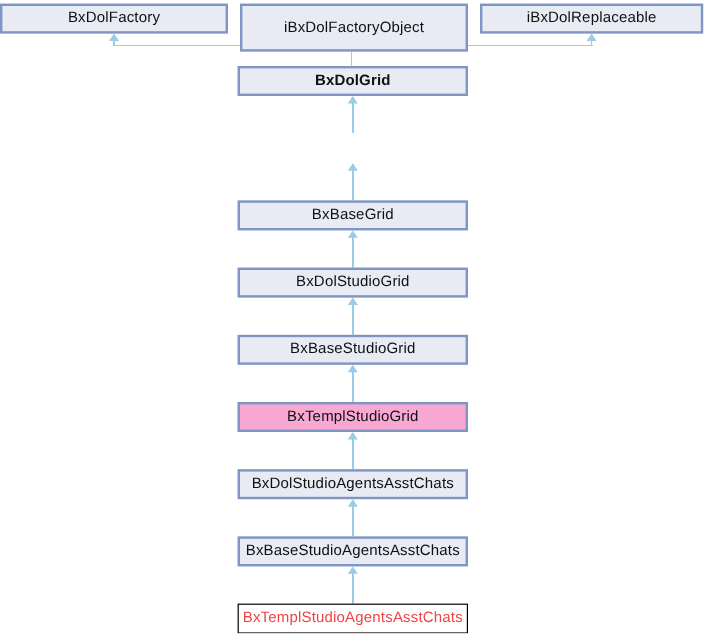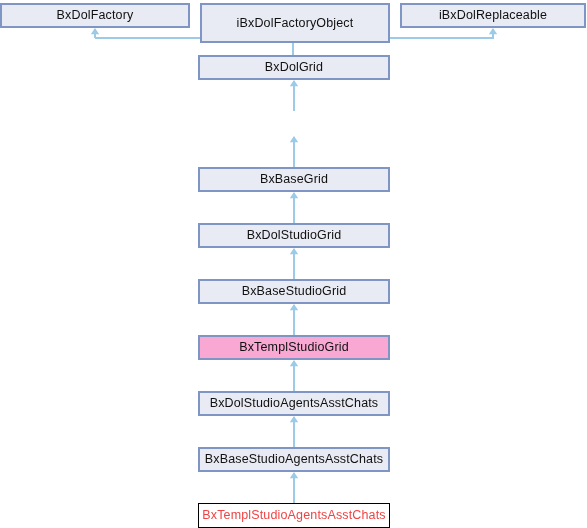--- a/index.html
+++ b/index.html
@@ -82,21 +82,21 @@
     </svg>
 <div class="node" style="left: 0px; top: 3px; width: 190px; height: 25px; background: rgb(232, 235, 244); border-color: rgb(127, 150, 196); color: rgb(16, 16, 16);">
       <span class="node-label">BxDolFactory</span>
     </div>
     <div class="node" style="left: 200px; top: 3px; width: 190px; height: 40px; background: rgb(232, 235, 244); border-color: rgb(127, 150, 196); color: rgb(16, 16, 16); align-items: center;">
       <span class="node-label">iBxDolFactoryObject</span>
     </div>
     <div class="node" style="left: 400px; top: 3px; width: 186px; height: 25px; background: rgb(232, 235, 244); border-color: rgb(127, 150, 196); color: rgb(16, 16, 16);">
       <span class="node-label">iBxDolReplaceable</span>
     </div>
-    <div class="node" style="left: 198px; top: 55px; width: 192px; height: 25px; background: rgb(232, 235, 244); border-color: rgb(127, 150, 196); color: rgb(16, 16, 16);">
+    <div class="node" style="left: 198px; top: 55px; width: 192px; height: 25px; background: rgb(232, 235, 244); border-color: rgb(127, 150, 196); color: rgb(16, 16, 16); font-weight: bold;">
       <span class="node-label">BxDolGrid</span>
     </div>
     <div class="node" style="left: 198px; top: 167px; width: 192px; height: 25px; background: rgb(232, 235, 244); border-color: rgb(127, 150, 196); color: rgb(16, 16, 16);">
       <span class="node-label">BxBaseGrid</span>
     </div>
     <div class="node" style="left: 198px; top: 223px; width: 192px; height: 25px; background: rgb(232, 235, 244); border-color: rgb(127, 150, 196); color: rgb(16, 16, 16);">
       <span class="node-label">BxDolStudioGrid</span>
     </div>
     <div class="node" style="left: 198px; top: 279px; width: 192px; height: 25px; background: rgb(232, 235, 244); border-color: rgb(127, 150, 196); color: rgb(16, 16, 16);">
       <span class="node-label">BxBaseStudioGrid</span>

